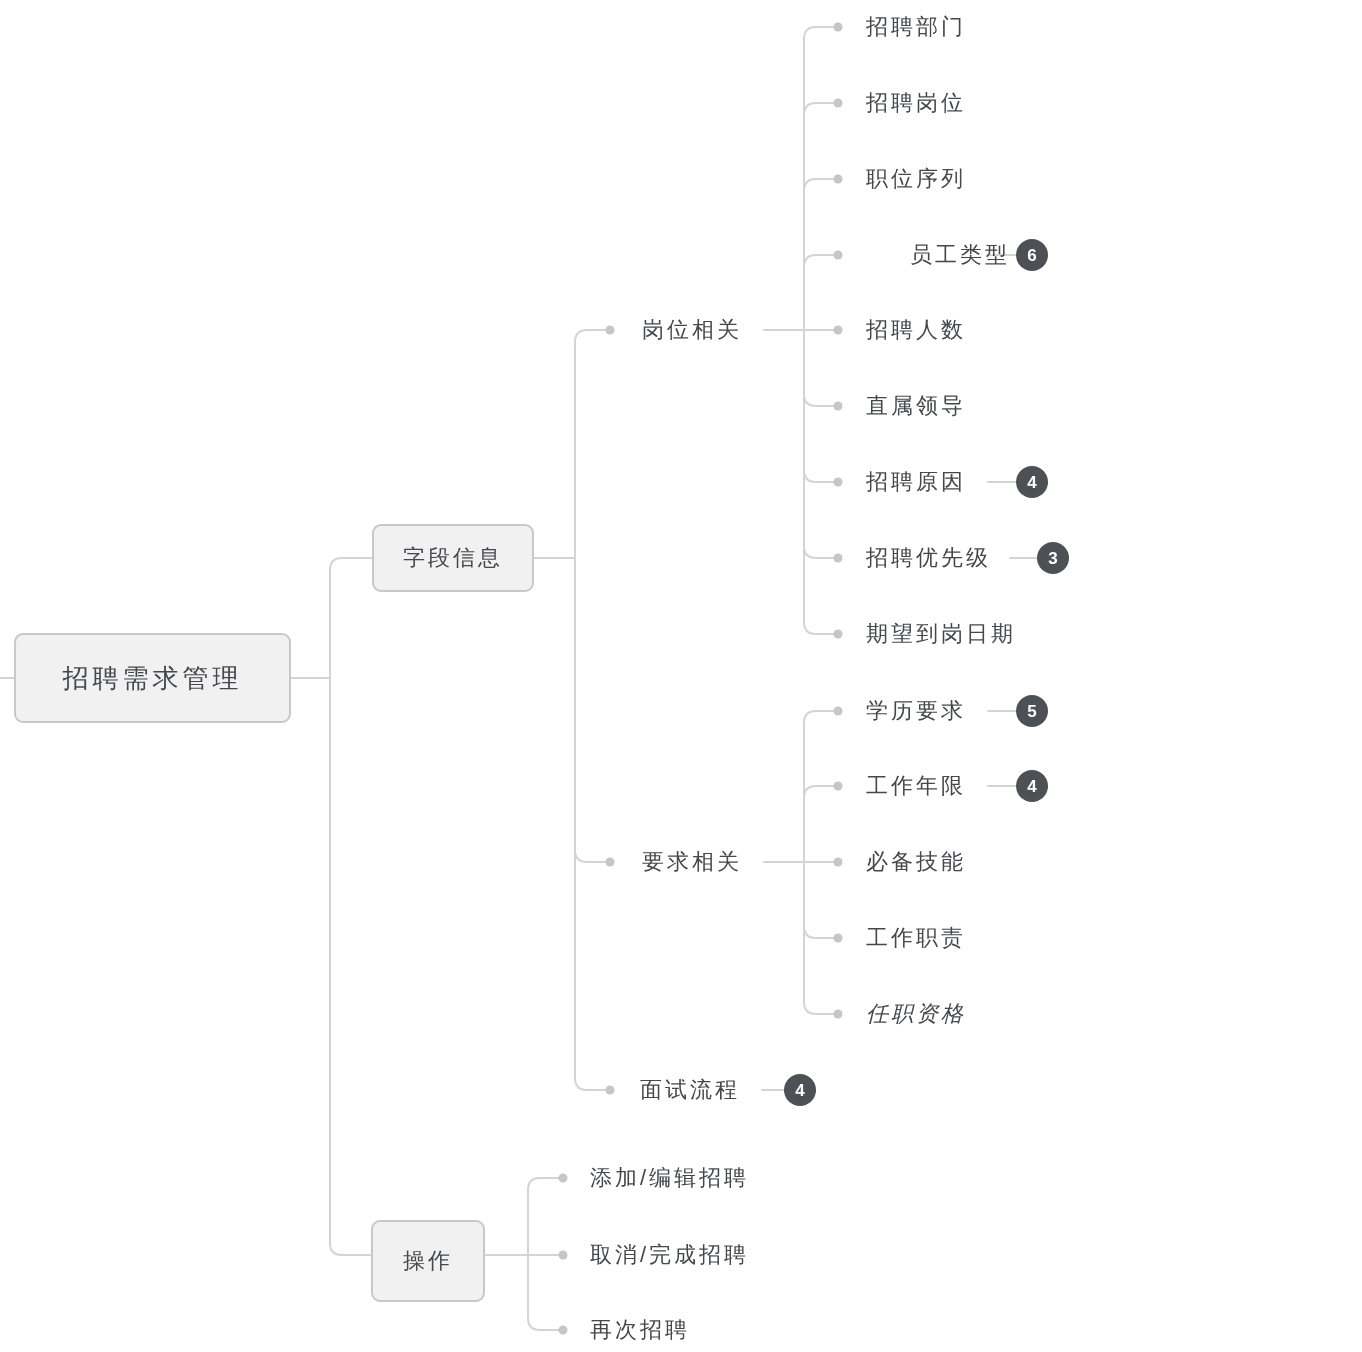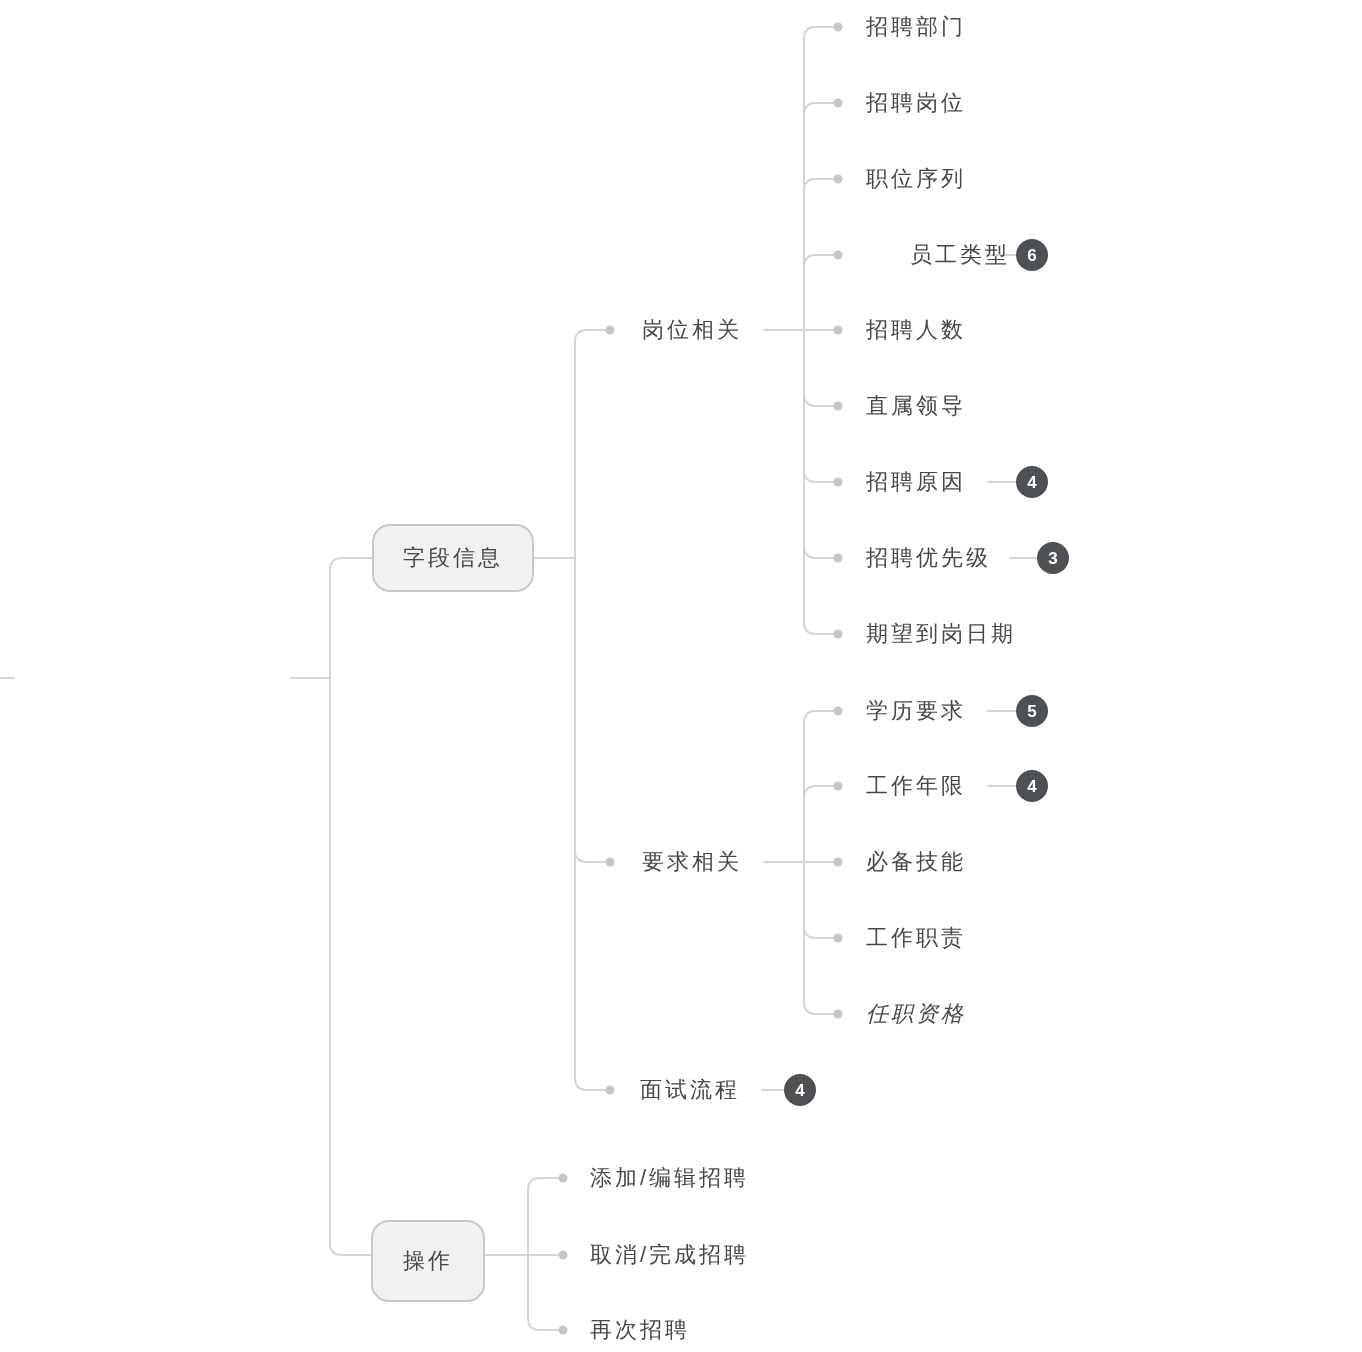--- a/index.html
+++ b/index.html
@@ -16,21 +16,21 @@
     fill: none;
     stroke: #d4d4d4;
     stroke-width: 2;
     stroke-linecap: round;
   }
   .box {
     position: absolute;
     box-sizing: border-box;
     background: #f1f1f2;
     border: 2px solid #c8c8c8;
-    border-radius: 18px;
+    border-radius: 9px;
     display: flex;
     align-items: center;
     justify-content: center;
     color: #45474a;
     cursor: default;
   }
   .box.root { font-size: 26px; letter-spacing: 4px; }
   .box.l1   { font-size: 22px; letter-spacing: 3px; }
   .label {
     position: absolute;
@@ -123,20 +123,23 @@
       <circle cx="838" cy="786" r="4.5"></circle>
       <circle cx="838" cy="862" r="4.5"></circle>
       <circle cx="838" cy="938" r="4.5"></circle>
       <circle cx="838" cy="1014" r="4.5"></circle>
       <circle cx="563" cy="1178" r="4.5"></circle>
       <circle cx="563" cy="1255" r="4.5"></circle>
       <circle cx="563" cy="1330" r="4.5"></circle>
     </g>
   </svg>
 
+  <div class="box root" style="left:14px; top:633px; width:277px; height:90px;">
+    <span>招聘需求管理</span>
+  </div>
 
   <div class="box l1" style="left:372px; top:524px; width:162px; height:68px;">
     <span>字段信息</span>
   </div>
   <div class="box l1" style="left:371px; top:1220px; width:114px; height:82px;">
     <span>操作</span>
   </div>
 
   <div class="label" style="left:642px; top:330px;">岗位相关</div>
   <div class="label" style="left:642px; top:862px;">要求相关</div>

